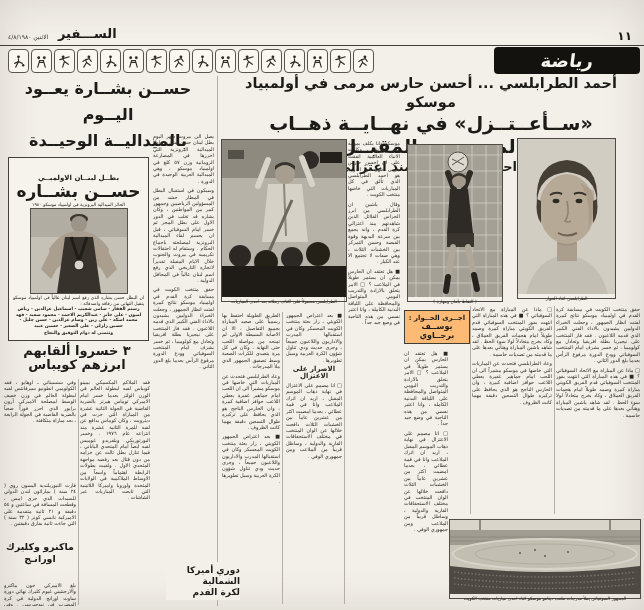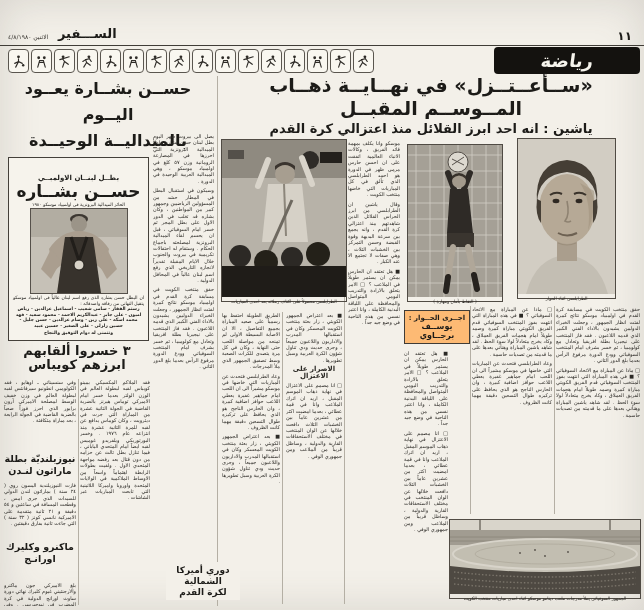--- a/index.html
+++ b/index.html
@@ -52,21 +52,21 @@
   .boxhead{left:4px;top:344px;width:146px;text-align:center;font-weight:bold;}
   .bh1{font-size:10px;line-height:12px;}
   .bh2{font-size:13px;line-height:14px;}
   .subcol-head{text-align:center;font-weight:bold;font-size:9.5px;line-height:12px;}
   
   .credit{left:404px;top:310px;width:66px;height:34px;border:1px solid #403c36;
           box-sizing:border-box;text-align:center;padding-top:3px;background:#fdba74;}
   .credit .cl{font-size:7px;font-weight:bold;}
   .credit .cn{font-size:8px;font-weight:bold;}
   
-  .naslhead{left:166px;top:562px;width:74px;background:#f3f0e9;text-align:center;
+  .naslhead{left:166px;top:562px;width:74px;background:#f3f0e9;text-align:right;
             font-weight:bold;font-size:9px;line-height:11px;padding:3px 0 2px;}
 </style>
 </head>
 <body>
 
 <div class="page rtl">
 
   <div class="abs date">الاثنين ٤/٨/١٩٨٠</div>
   <div class="abs masthead">الســـفير</div>
   <div class="abs pagenum">١١</div>
@@ -177,20 +177,21 @@
           <circle cx="13" cy="12" r="1.3" fill="#2e2b27"></circle>
         </svg>
       </div>
     </div>
 
   <div class="abs logo">
     <span>رياضة</span>
   </div>
 
   <div class="abs lead">
+    <div class="lead1">أحمد الطرابلسي ... أحسن حارس مرمى في أولمبياد موسكو</div>
     <div class="lead2">«ســأعــتــزل» في نهــايــة ذهــاب المــوســم المقبــل</div>
     <div class="lead3">ياشين : انه احد ابرز القلائل منذ اعتزالي كرة القدم</div>
   </div>
 
   <div class="abs lhead">
     <div>حســن بشــارة يعــود اليــوم</div>
     <div>بالميداليــة الوحيــدة للعــرب</div>
   </div>
 
   <div class="abs vr" style="left:217px;top:76px;height:530px;"></div>
@@ -232,24 +233,20 @@
   <div class="abs boxhead">
     <div class="bh2">٣ خسروا ألقابهم ابرزهم كويباس</div>
   </div>
   <div class="abs col" style="left:80px;top:379px;width:70px;height:226px;">
     <p>فقد الملاكم المكسيكي بيبينو كويباس لقبه لبطولة العالم في الوزن الولتر بعدما خسر امام الاميركي توماس هيرنز بالضربة القاضية في الجولة الثانية عشرة من المباراة التي جرت في ديترويت ، وكان كويباس يدافع عن لقبه للمرة الثانية عشرة منذ انتزاعه عام ١٩٧٦ . وخسر البورتوريكي ويلفريدو غوميس لقبه ايضاً امام المتحدي الياباني ، فيما تنازل بطل ثالث عن حزامه من دون قتال بعد رفضه مواجهة المتحدي الاول . ولقيت بطولات الرابطة اهتماماً واسعاً من الاوساط الملاكمية في الولايات المتحدة واوروبا واميركا اللاتينية التي تابعت المباريات عبر الشاشات .</p>
   </div>
   <div class="abs col" style="left:4px;top:379px;width:72px;height:72px;">
     <p>وفي سنسيناتي ـ اوهايو ، فقد الكولومبي انطونيو سيرفانتس لقبه لبطولة العالم في وزن خفيف الوسط لمصلحة الاميركي آرون برايور الذي احرز فوزاً صعباً بالضربة القاضية في الجولة الرابعة ، بعد مباراة متكافئة .</p>
   </div>
 
-  <div class="abs subcol-head" style="left:4px;top:453px;width:72px;">
-    <div>نيوزيلنديّة بطلة</div>
-    <div>ماراثون لنـدن</div>
-  </div>
   <div class="abs col" style="left:4px;top:482px;width:72px;height:56px;">
     <p>فازت النيوزيلندية اليسون روي ( ٢٤ سنة ) بماراثون لندن الدولي للسيدات الذي جرى امس ، وقطعت المسافة في ساعتين و ٥٤ دقيقة و ٢١ ثانية متقدمة على الاميركية نانسي كونز ( ٣٢ سنة ) التي جاءت ثانية بفارق دقيقتين .</p>
   </div>
 
   <div class="abs subcol-head" style="left:4px;top:541px;width:72px;">
     <div>ماكنرو وكليرك</div>
     <div>اورانـج</div>
   </div>
   <div class="abs col" style="left:4px;top:582px;width:72px;height:24px;">
     <p>بلغ الاميركي جون ماكنرو والارجنتيني غيوم كليرك نهائي دورة ساوث اورانج الدولية في كرة المضرب في نيوجيرسي . وفي نصف النهائي فاز ماكنرو على الاسترالي فيليب دنت ٦ ـ ١ و ٦ ـ ٢ .</p>

